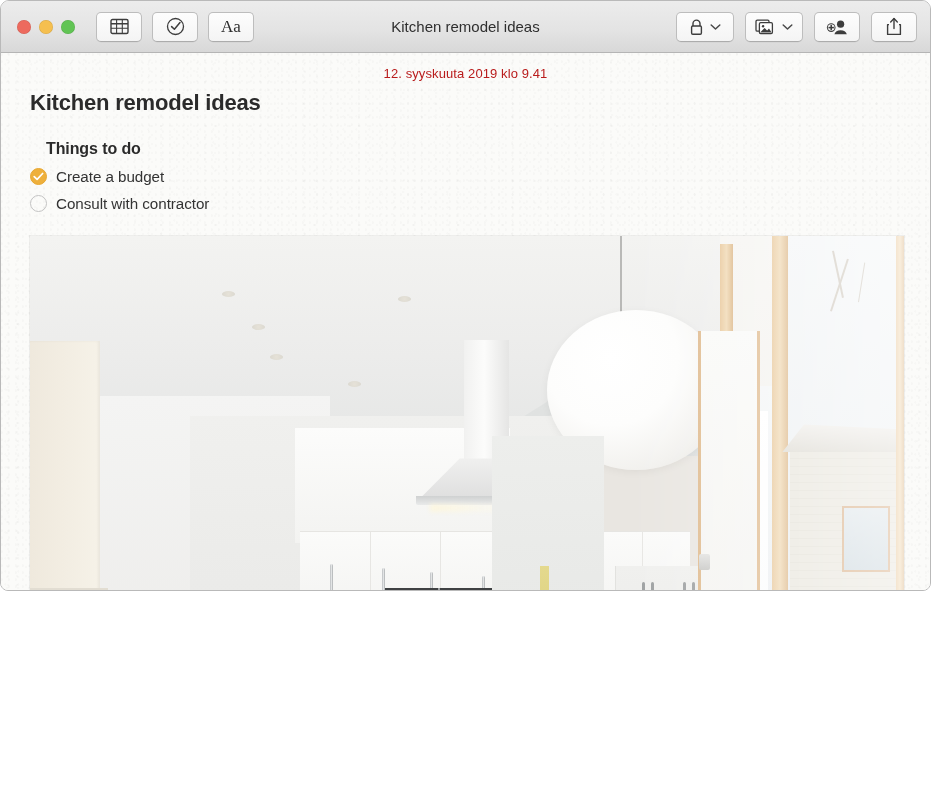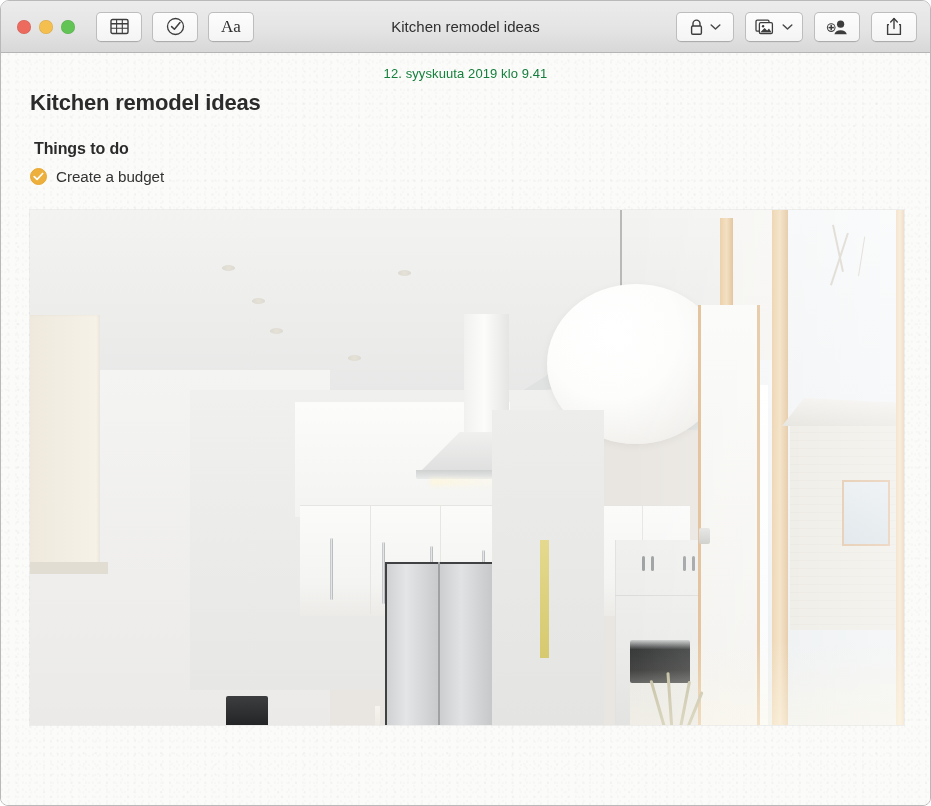--- a/index.html
+++ b/index.html
@@ -12,21 +12,21 @@
     height: 806px;
     overflow: hidden;
     font-family: "Liberation Sans", sans-serif;
     -webkit-font-smoothing: antialiased;
   }
 
   
   .window {
     position: relative;
     width: 931px;
-    height: 806px;
+    height: 591px;
     box-sizing: border-box;
     border-radius: 9px 9px 8px 8px;
     overflow: hidden;
     background: #fbfbfa;
     border: 1px solid #b9b9b9;
   }
 
   
   .titlebar {
     position: relative;
@@ -119,21 +119,21 @@
       radial-gradient(circle at 33% 88%, rgba(0,0,0,0.02) 0 1px, transparent 1.4px);
     background-size: 7px 7px, 11px 11px, 9px 9px, 13px 13px;
     opacity: 0.9;
   }
 
   .note-inner { position: relative; z-index: 1; }
 
   .note-date {
     text-align: center;
     font-size: 13px;
-    color: #15803d;
+    color: #b91c1c;
     padding-top: 13px;
     padding-bottom: 9px;
     letter-spacing: 0.1px;
   }
 
   .note-content { padding: 0 28px 0 29px; }
 
   .note-title {
     font-size: 22px;
     font-weight: bold;
@@ -149,21 +149,21 @@
     line-height: 1.42;
     margin: 0;
     max-width: 824px;
     letter-spacing: -0.05px;
   }
 
   .section-head {
     font-size: 16px;
     font-weight: bold;
     color: #2b2b2b;
-    margin: 24px 0 5px 4px;
+    margin: 24px 0 5px 16px;
     letter-spacing: -0.1px;
   }
 
   .checklist { list-style: none; margin: 0; padding: 0; }
   .check-item {
     display: flex;
     align-items: center;
     gap: 9px;
     height: 26.5px;
   }
@@ -436,20 +436,24 @@
               <span>
                 <svg width="11" height="9" viewBox="0 0 11 9">
                   <path d="M1.2 4.6 L4.1 7.3 L9.6 1.5" fill="none" stroke="#ffffff" stroke-width="1.7" stroke-linecap="round" stroke-linejoin="round"></path>
                 </svg>
               </span>
             </span>
             <span class="check-label">Create a budget</span>
           </li>
 
 
+          <li class="check-item">
+            <span class="checkbox todo"></span>
+            <span class="check-label">Consult with contractor</span>
+          </li>
 
         </ul>
       </div>
 
       <div class="photo-wrap">
         <div class="photo">
 
           <div class="p-ceiling"></div>
           <div class="p-ceil-slope"></div>
           <div class="p-ceil-slope2"></div>

